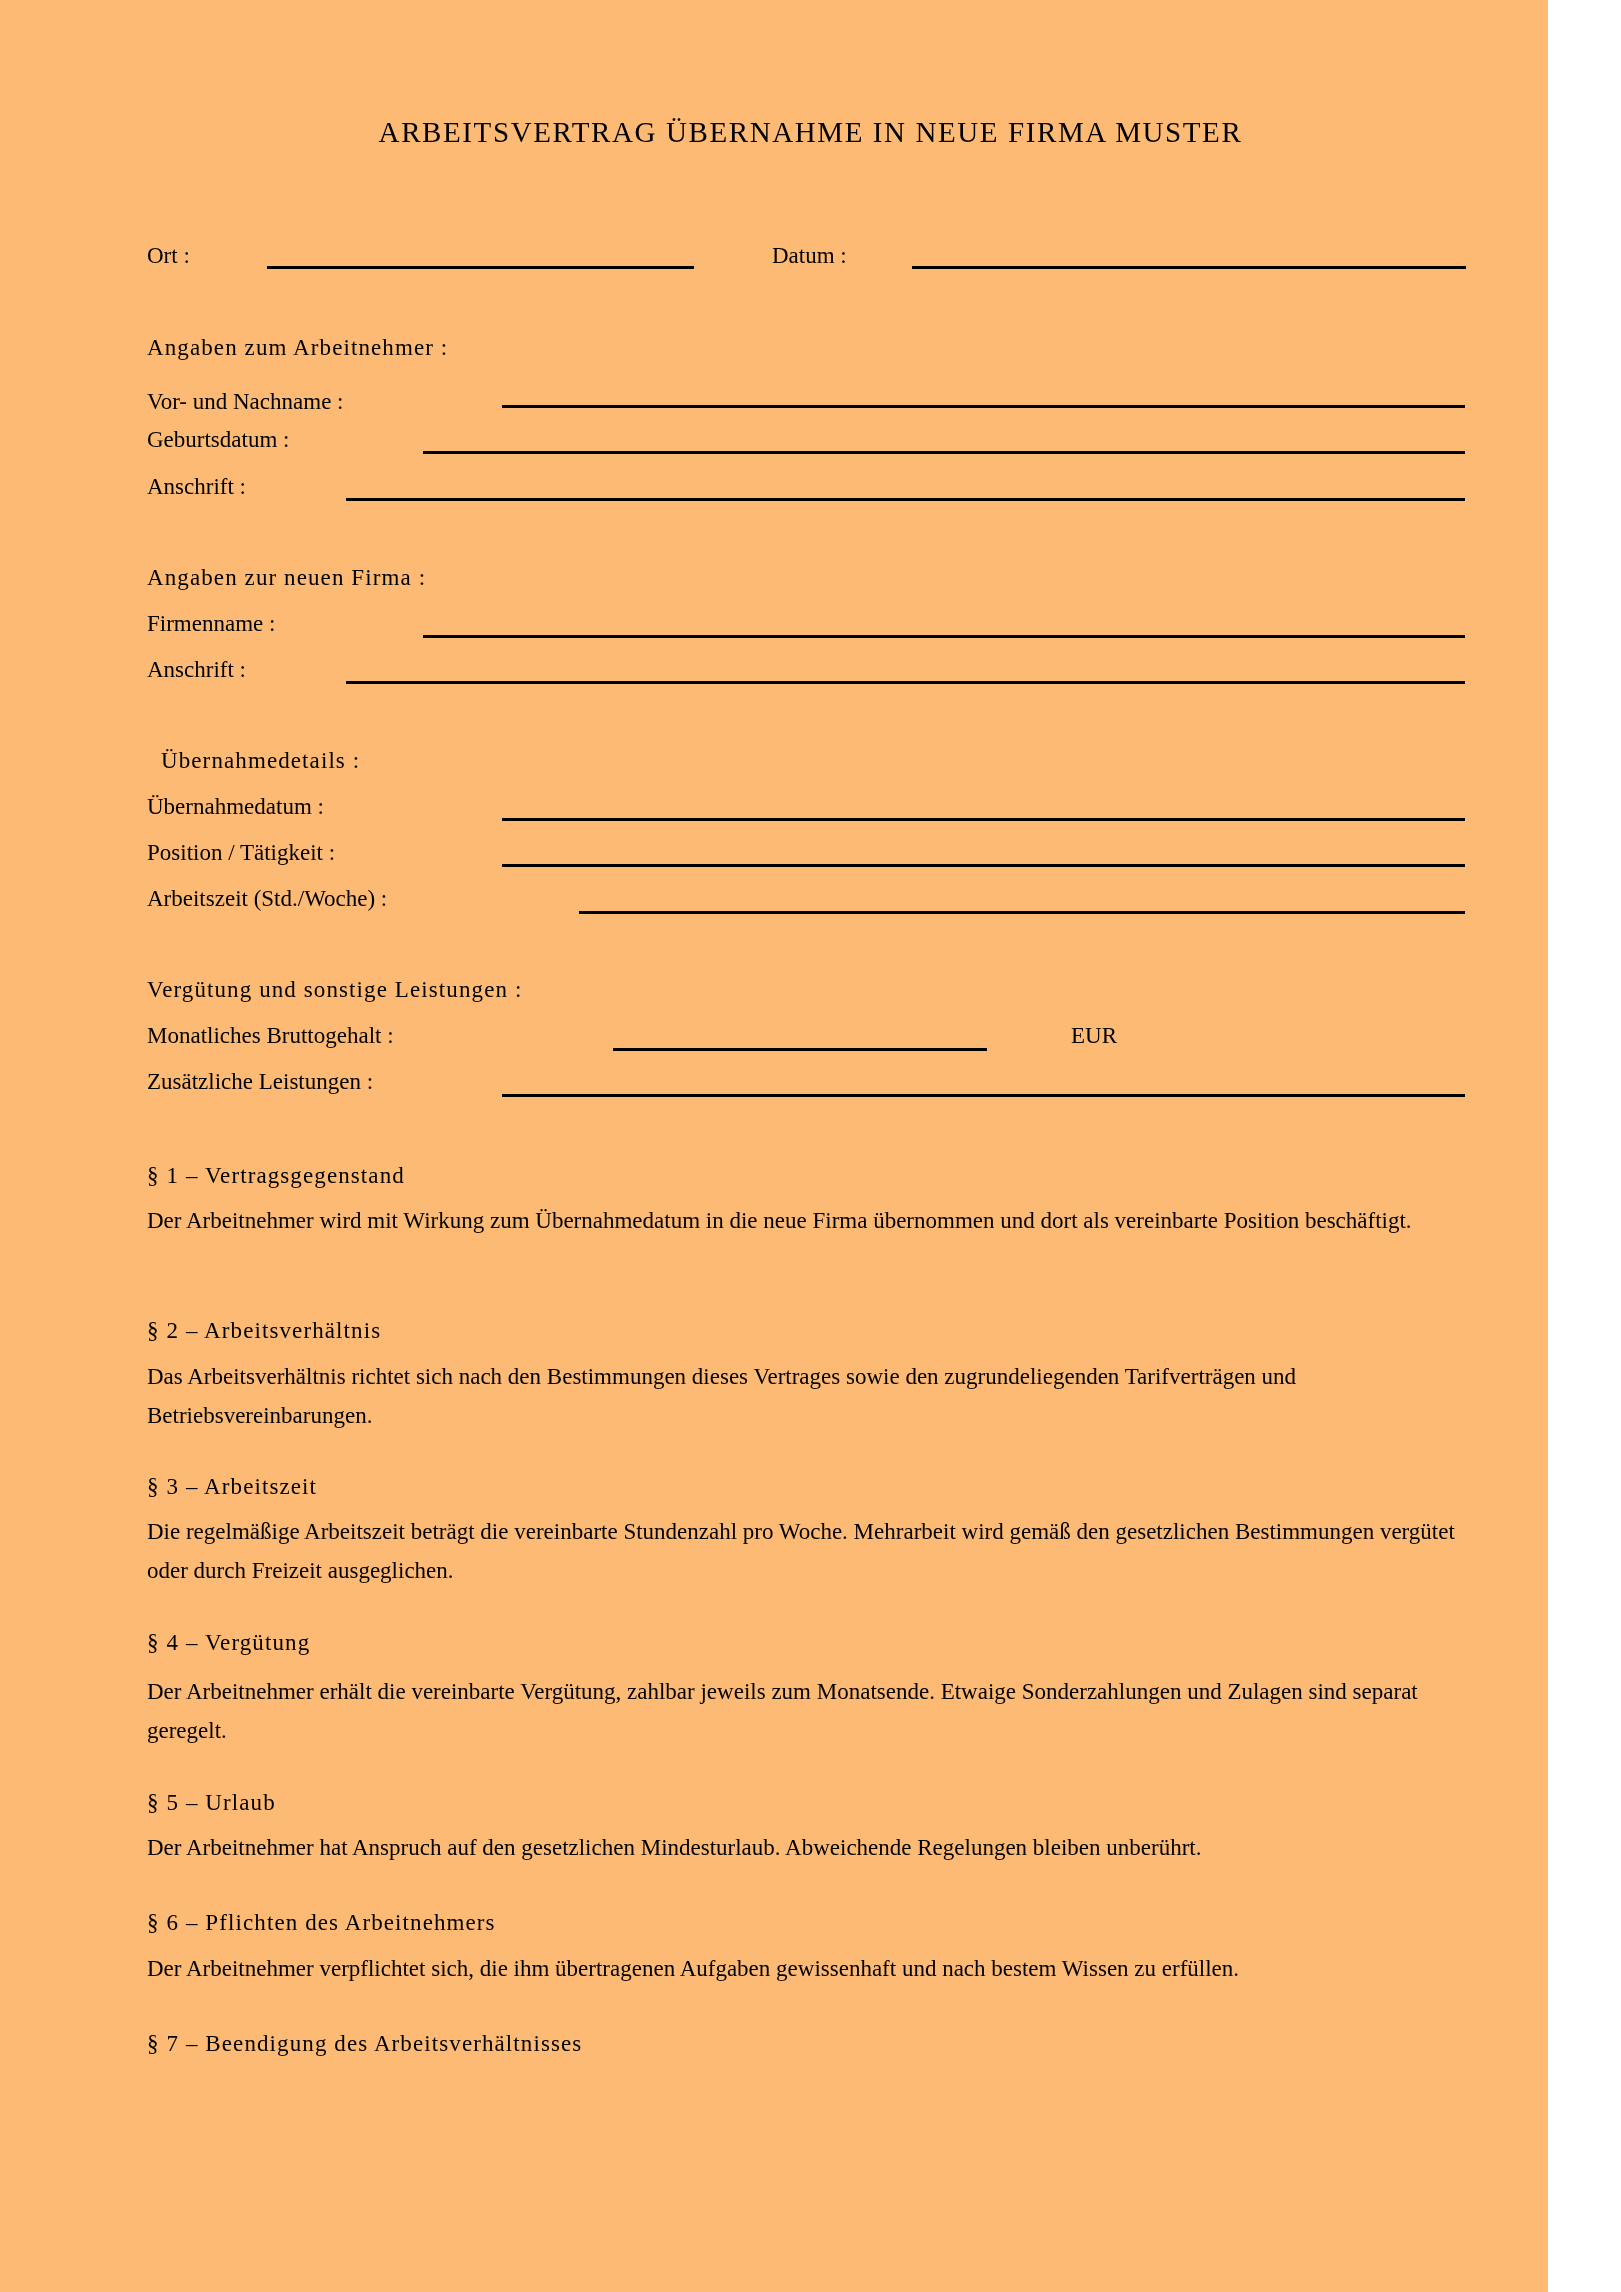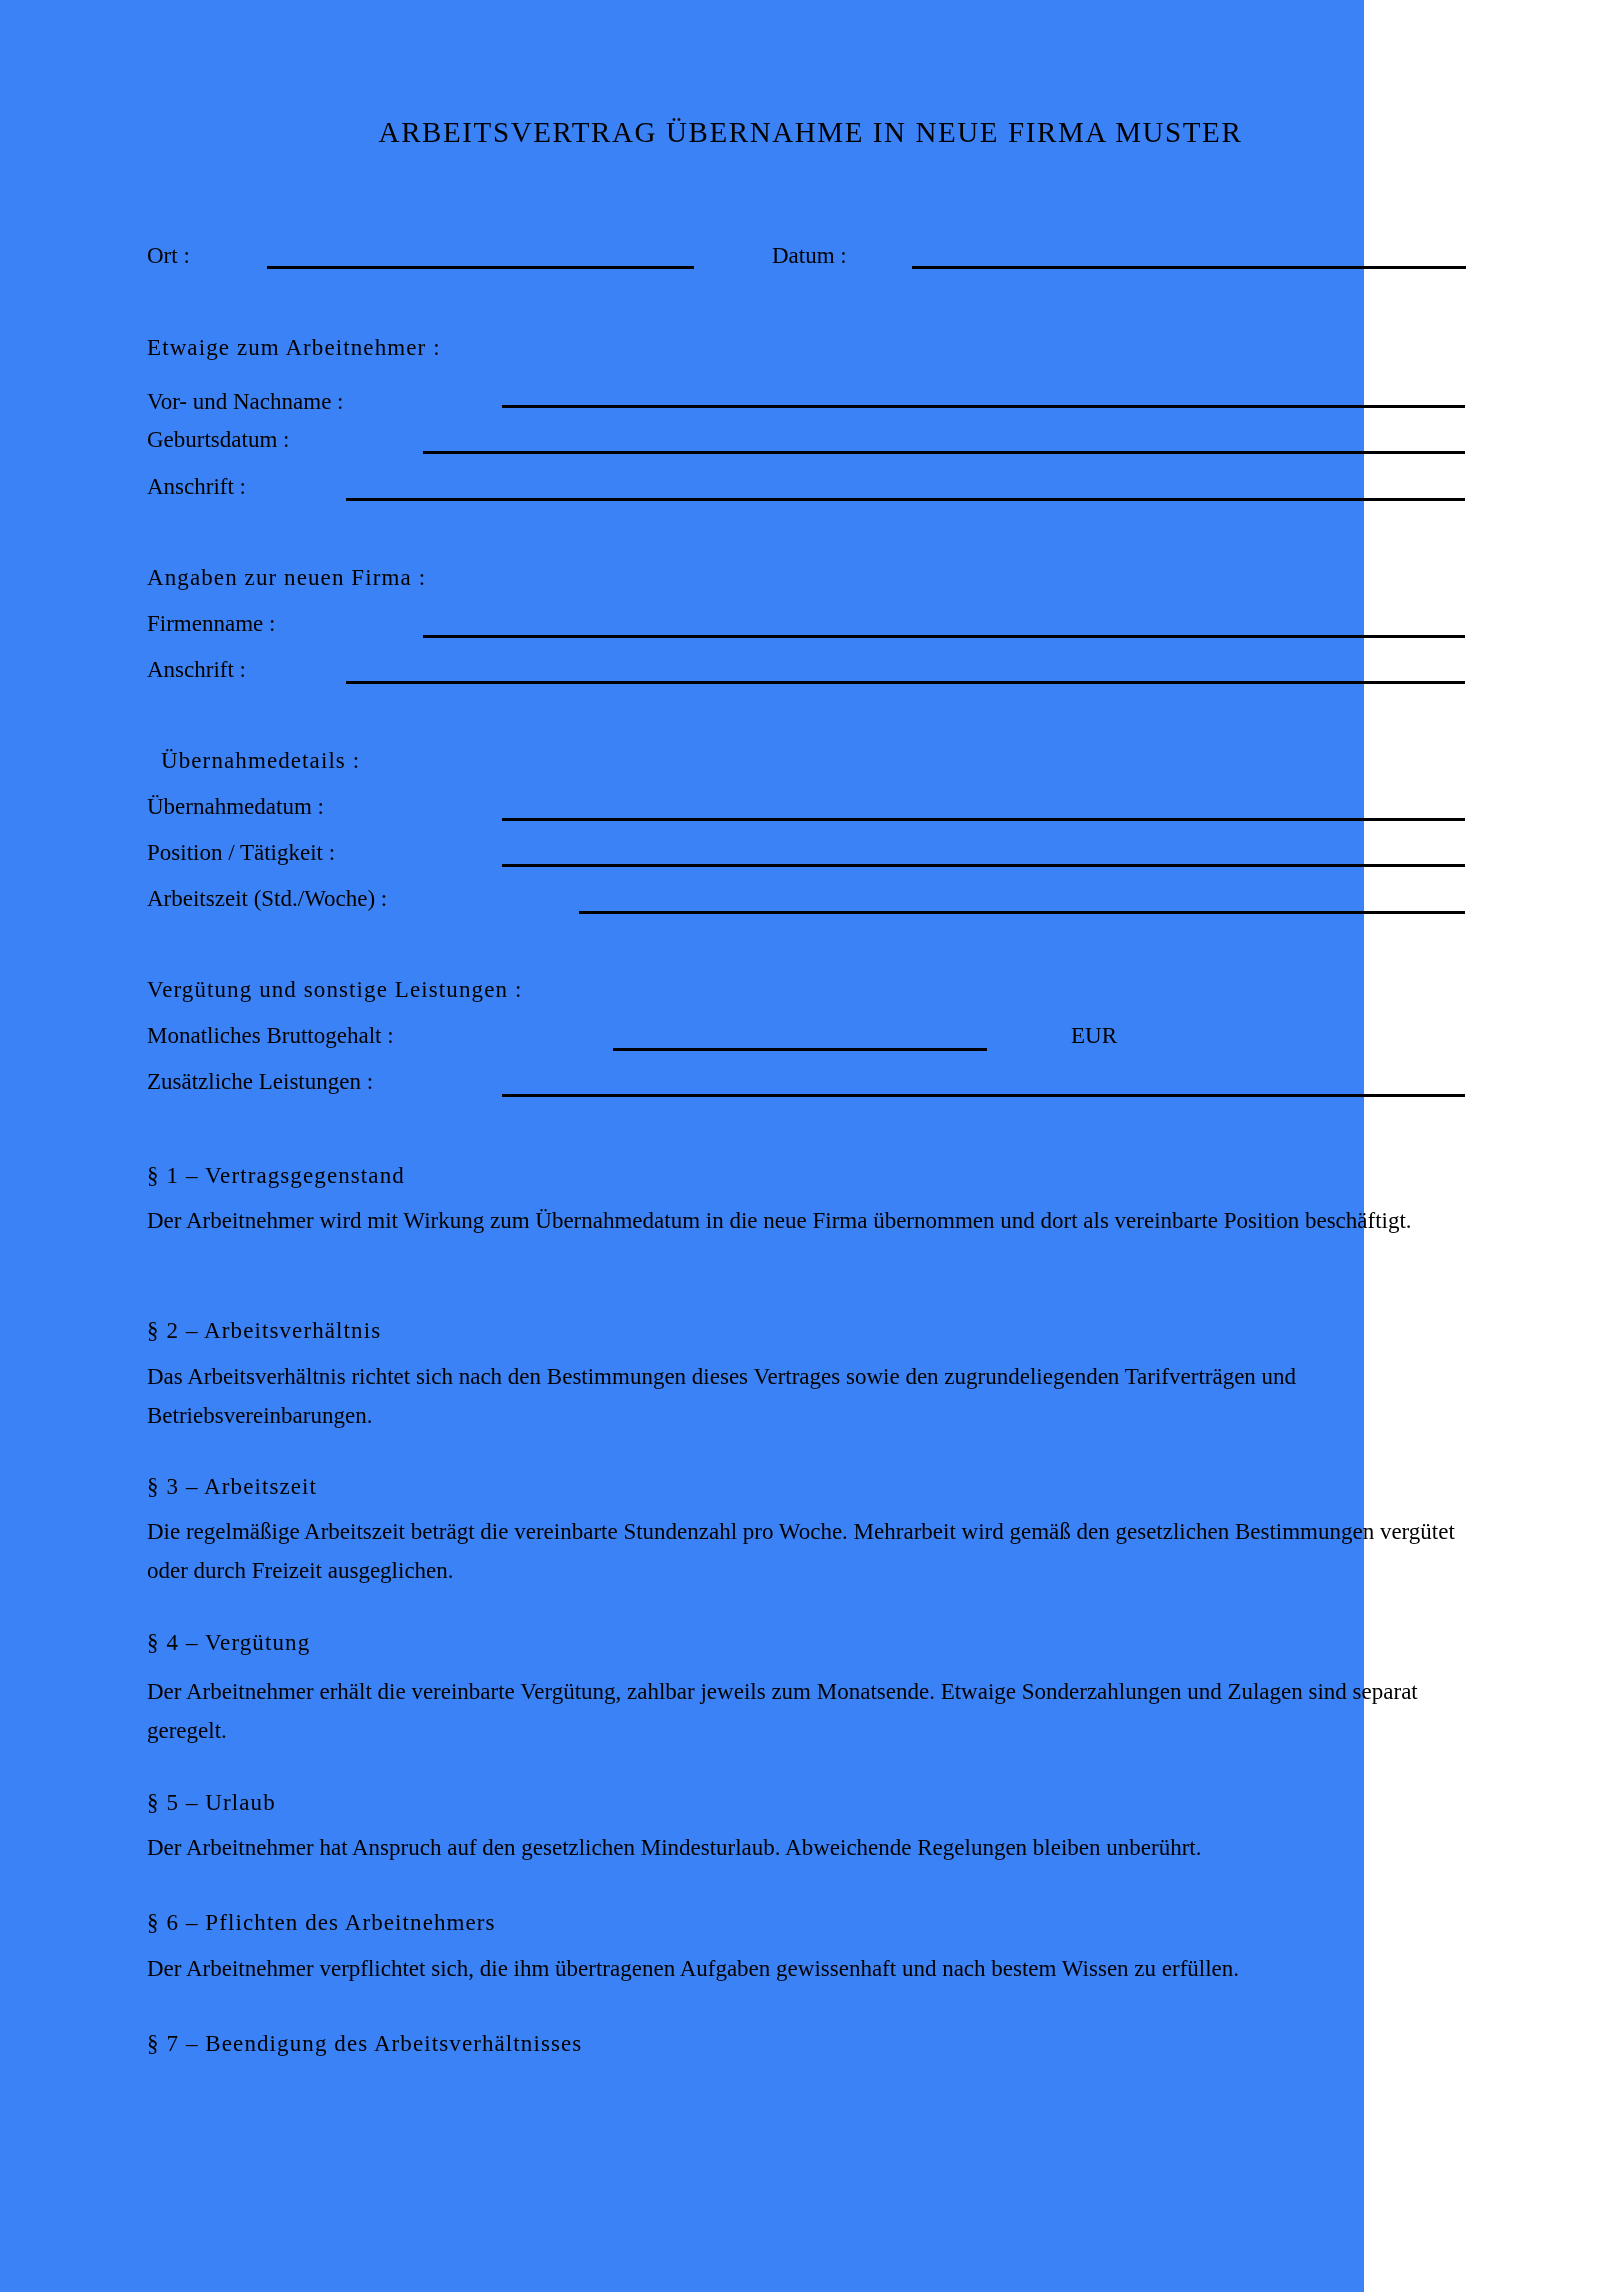--- a/index.html
+++ b/index.html
@@ -11,23 +11,23 @@
     width: 1621px;
     height: 2293px;
     font-family: "Liberation Serif", "DejaVu Serif", serif;
     color: #000000;
     position: relative;
     overflow: hidden;
   }
   .page {
     position: absolute;
     left: 0; top: 0;
-    width: 1364px;
+    width: 1548px;
     height: 2293px;
-    background: #3b82f6;
+    background: #fdba74;
   }
 
   
   .doc-title {
     position: absolute;
     left: 0;
     top: 116px;
     width: 1621px;
     text-align: center;
     font-size: 29px;
@@ -79,21 +79,21 @@
 <div class="page">
 
   <div class="doc-title">ARBEITSVERTRAG ÜBERNAHME IN NEUE FIRMA MUSTER</div>
 
   <div class="txt" style="left:147px; top:238px;text-align:right;">Ort :</div>
   <div class="rule" style="left:267px; top:266px; width:427px;"></div>
 
   <div class="txt" style="left:772px; top:238px;">Datum :</div>
   <div class="rule" style="left:912px; top:266px; width:554px;"></div>
 
-  <div class="section-head" style="left:147px; top:330px;">Etwaige zum Arbeitnehmer :</div>
+  <div class="section-head" style="left:147px; top:330px;">Angaben zum Arbeitnehmer :</div>
 
   <div class="txt" style="left:147px; top:376px;margin-top:8px;">Vor- und Nachname :</div>
   <div class="rule" style="left:502px; top:405px; width:963px;"></div>
 
   <div class="txt" style="left:147px; top:422px;">Geburtsdatum :</div>
   <div class="rule" style="left:423px; top:451px; width:1042px;"></div>
 
   <div class="txt" style="left:147px; top:469px;">Anschrift :</div>
   <div class="rule" style="left:346px; top:498px; width:1119px;"></div>
 

